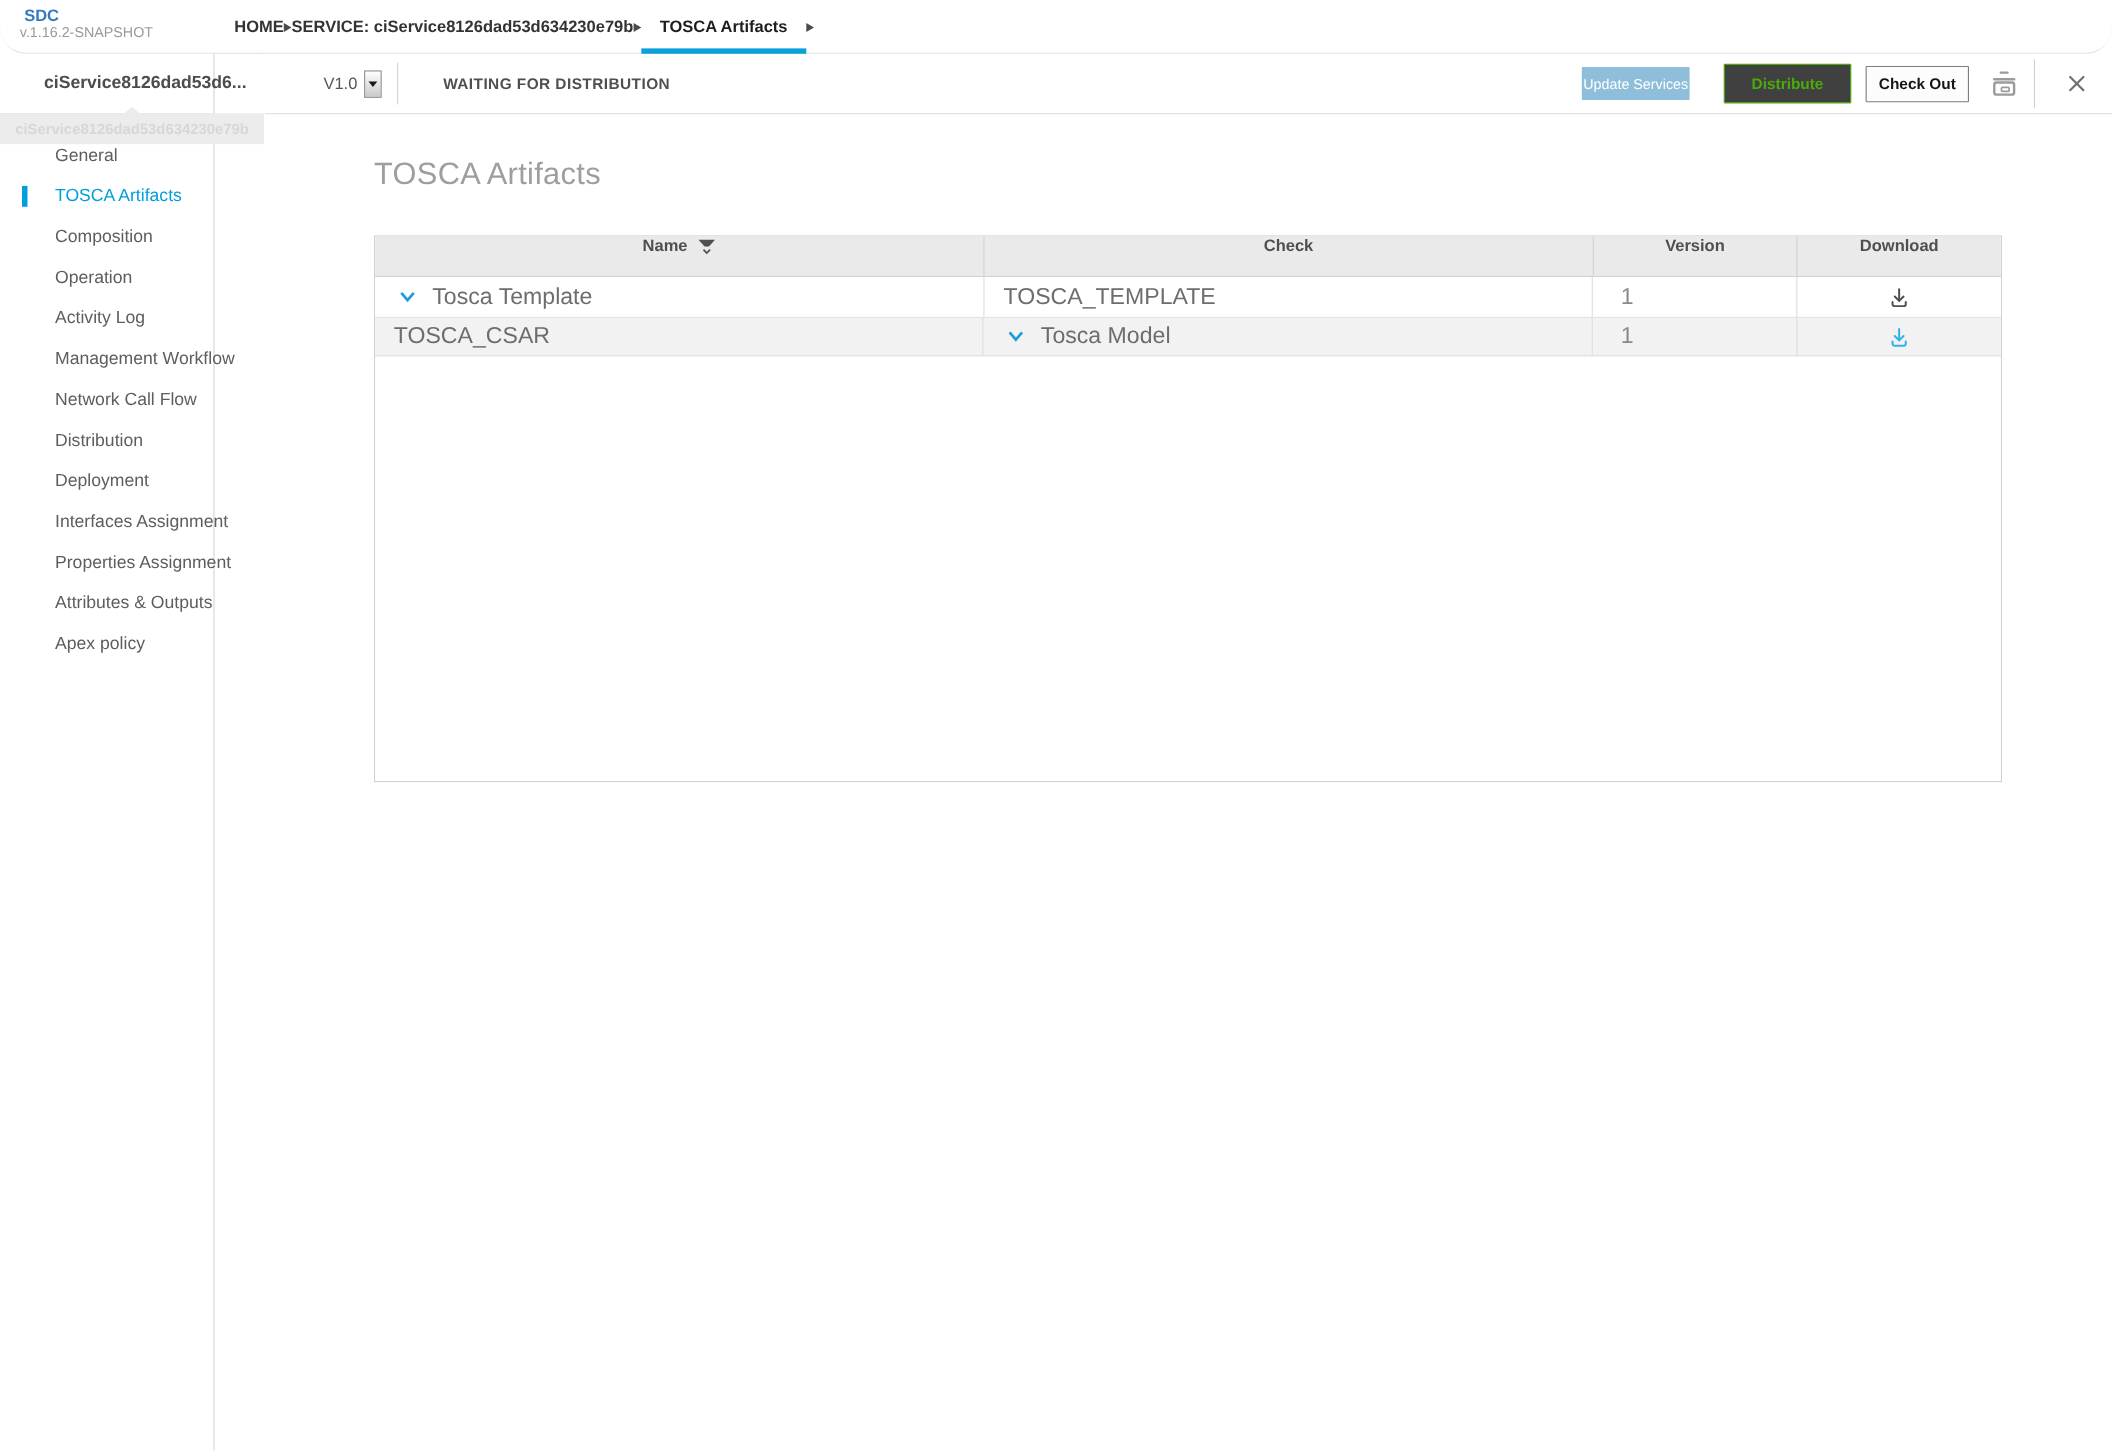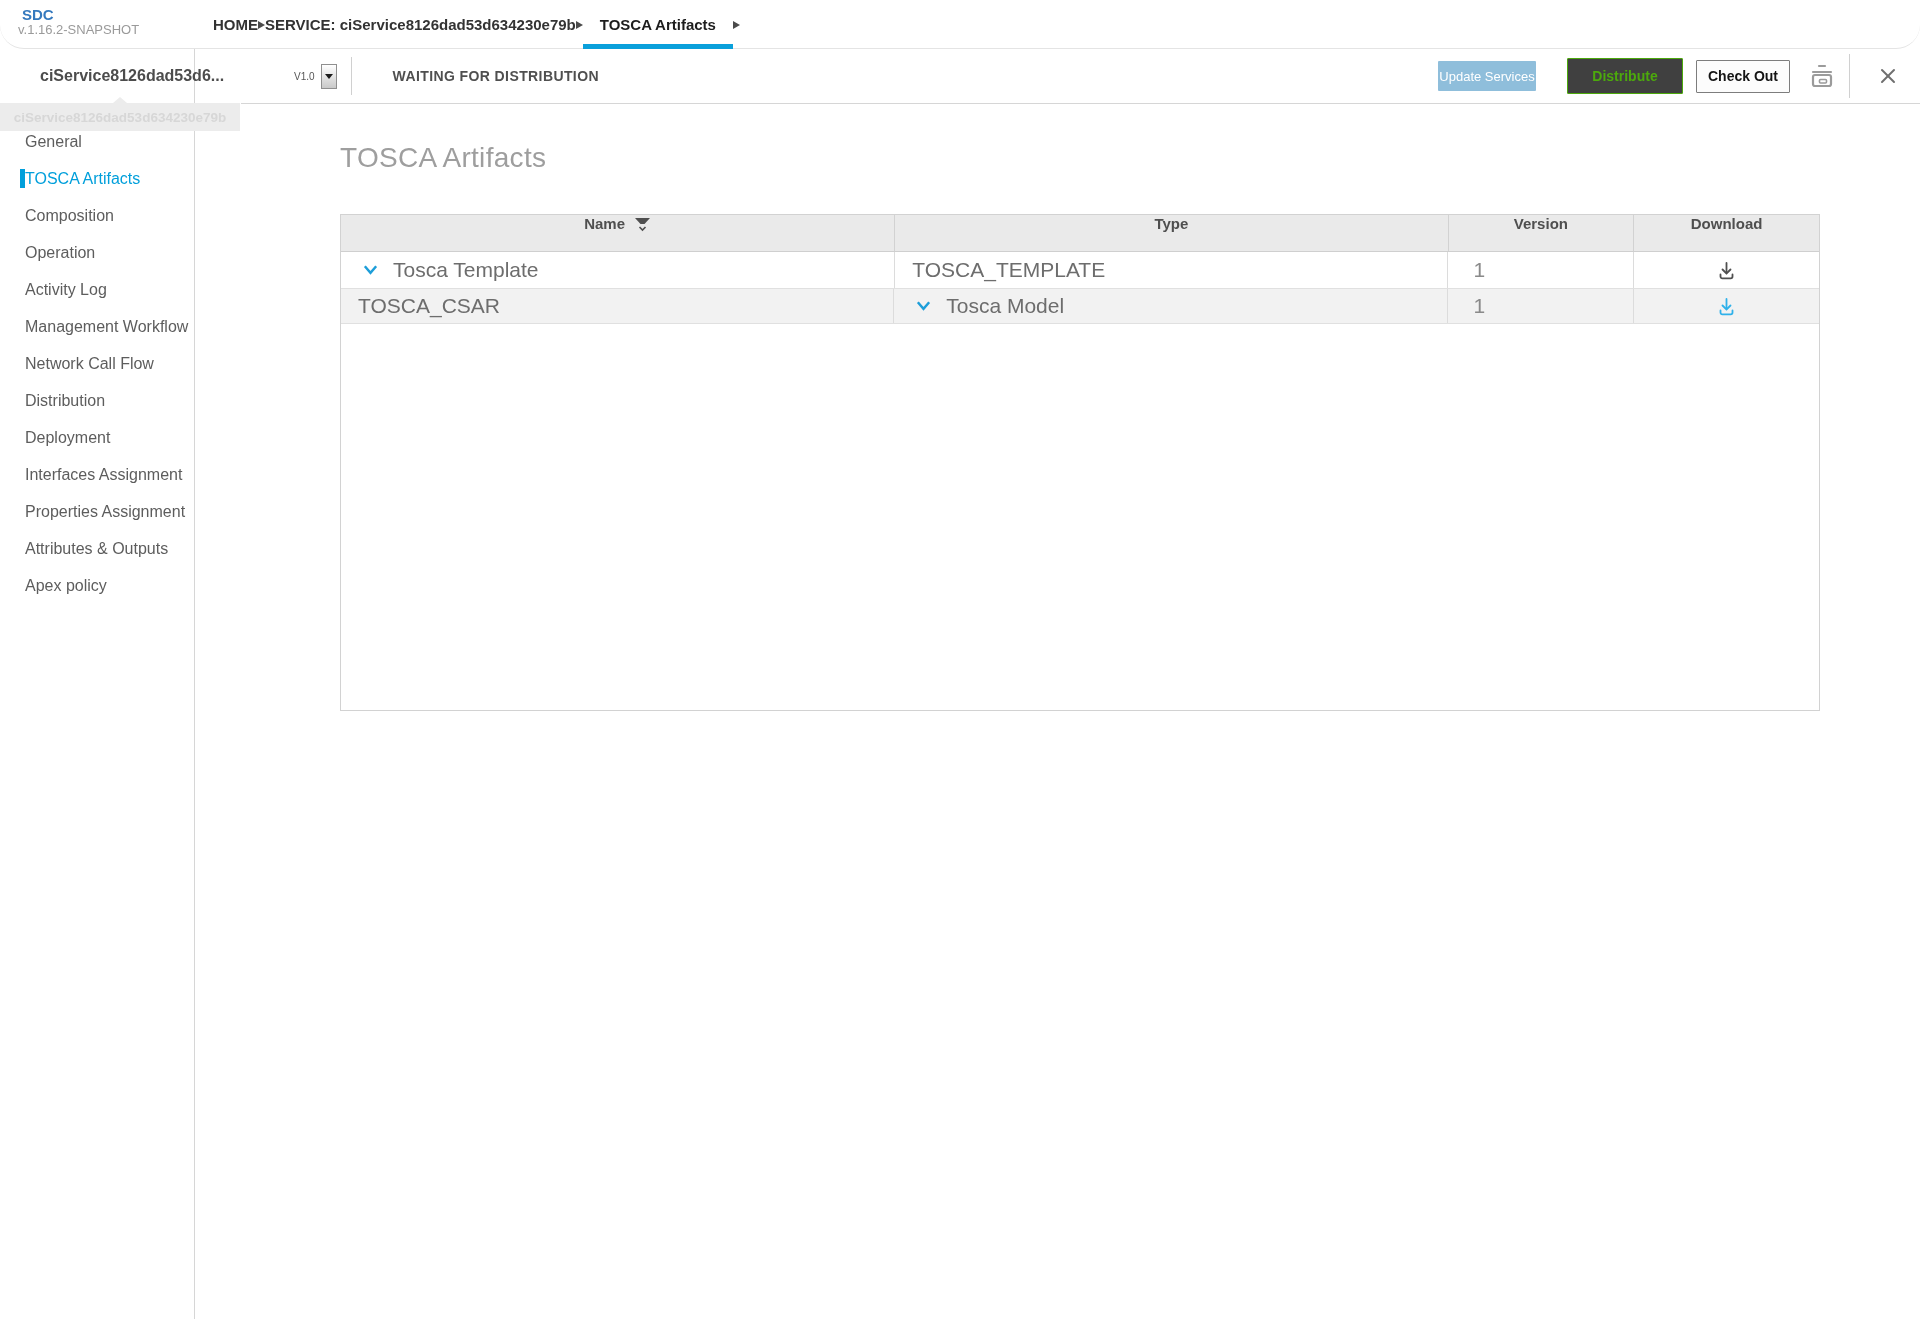--- a/index.html
+++ b/index.html
@@ -28,31 +28,31 @@
   .sidebar-head { height:55px; border-bottom:1px solid #d6d6d6;
     display:flex; align-items:center; padding-left:40px; }
   .sidebar-title { font-size:16px; font-weight:700; color:#4c4c4c; white-space:nowrap; }
   .side-tooltip { position:absolute; left:0; top:54px; width:240px; height:28px;
     background:#ececec; display:flex; align-items:center; justify-content:center; }
   .side-tooltip-text { font-size:13.5px; font-weight:700; color:#d7d7d7; white-space:nowrap; }
   .side-tooltip-notch { position:absolute; left:113px; top:48px; width:0; height:0;
     border-left:7px solid transparent; border-right:7px solid transparent;
     border-bottom:6px solid #ececec; }
   .menu { position:absolute; left:0; top:74px; width:240px; }
-  .menu-item { height:37px; display:flex; align-items:center; padding-left:25px;
+  .menu-item { height:37px; display:flex; align-items:center; padding-left:50px;
     font-size:16px; color:#5d5d5d; position:relative; cursor:pointer; white-space:nowrap; }
   .menu-item.active { color:#009fdb; }
   .menu-item.active .active-bar { position:absolute; left:20px; top:9px;
     width:5px; height:19px; background:#009fdb; }
 
   
   .actionbar { position:absolute; left:241px; top:49px; width:1679px; height:55px;
     background:#fff; border-bottom:1px solid #d6d6d6; }
   .ab-left { position:absolute; left:53px; top:0; height:54px; display:flex; align-items:center; }
-  .ver-label { font-size:10px; color:#565656; }
+  .ver-label { font-size:15px; color:#565656; }
   .ver-spinner { width:16px; height:25px; margin-left:6px; border:1px solid #8f8f8f;
     background:linear-gradient(#ffffff, #c9c9c9); display:flex; align-items:center;
     justify-content:center; cursor:pointer; }
   .ver-spinner .tri { width:0; height:0; border-left:4px solid transparent;
     border-right:4px solid transparent; border-top:5px solid #1a1a1a; }
   .ab-divider { width:1px; height:38px; background:#d0d0d0; margin-left:14px; }
   .status-text { font-size:14px; font-weight:700; color:#4f4f4f; margin-left:41px;
     letter-spacing:0.4px; white-space:nowrap; }
   .ab-right { position:absolute; right:23px; top:0; height:54px; display:flex; align-items:center; }
   .btn { font-family:"Liberation Sans",sans-serif; cursor:pointer; border-radius:1px; white-space:nowrap; }
@@ -180,21 +180,21 @@
 
   <div class="table-wrap">
     <div class="thead">
       <div class="th col-name">
         <span>Name</span>
         <svg class="sort-icon" width="17" height="15" viewBox="0 0 17 15">
           <polygon points="1,1 16,1 10.5,7 6.5,7" fill="#4f4f4f"></polygon>
           <polyline points="5.5,10 8.5,13 11.5,10" fill="none" stroke="#4f4f4f" stroke-width="1.6"></polyline>
         </svg>
       </div>
-      <div class="th col-type">Type</div>
+      <div class="th col-type">Check</div>
       <div class="th col-version">Version</div>
       <div class="th col-download">Download</div>
     </div>
 
     <div class="trow row-0">
       <div class="td col-name td-name">
         <button class="expand-btn">
           <svg width="17" height="16" viewBox="0 0 18 16" fill="none" stroke="#1d9ed9" stroke-width="2.6">
             <polyline points="3,4 9,11 15,4"></polyline>
           </svg>

